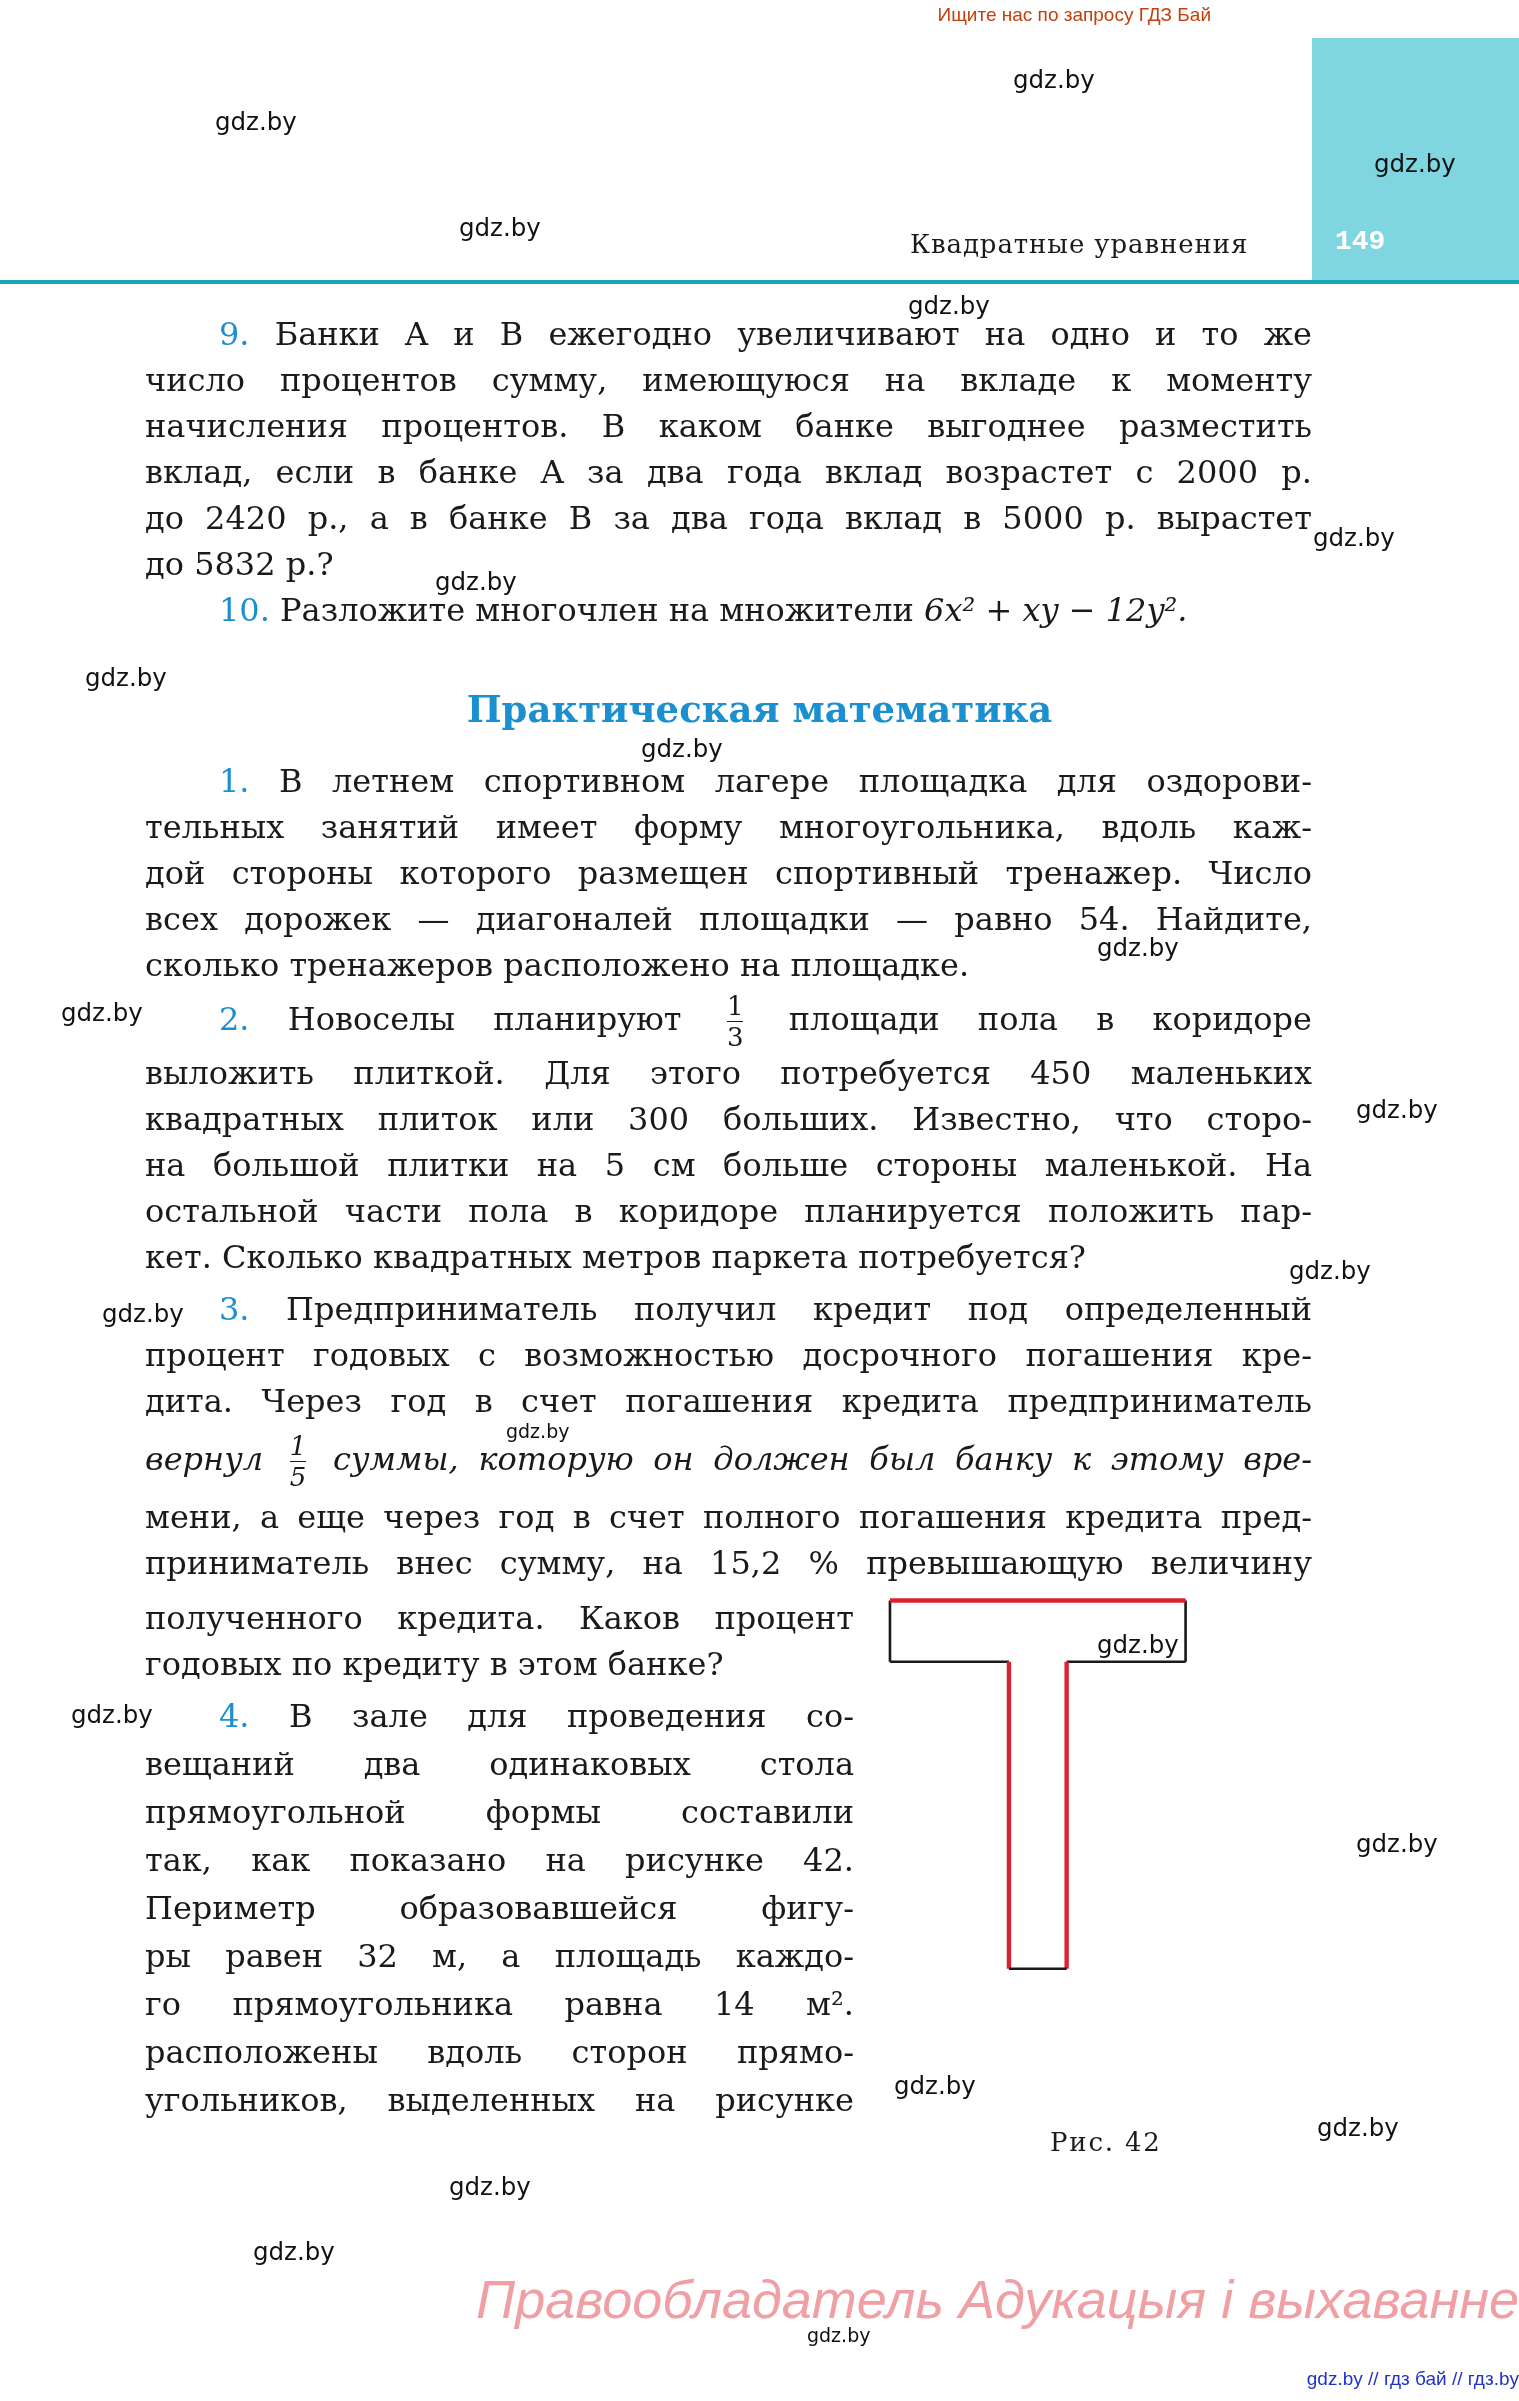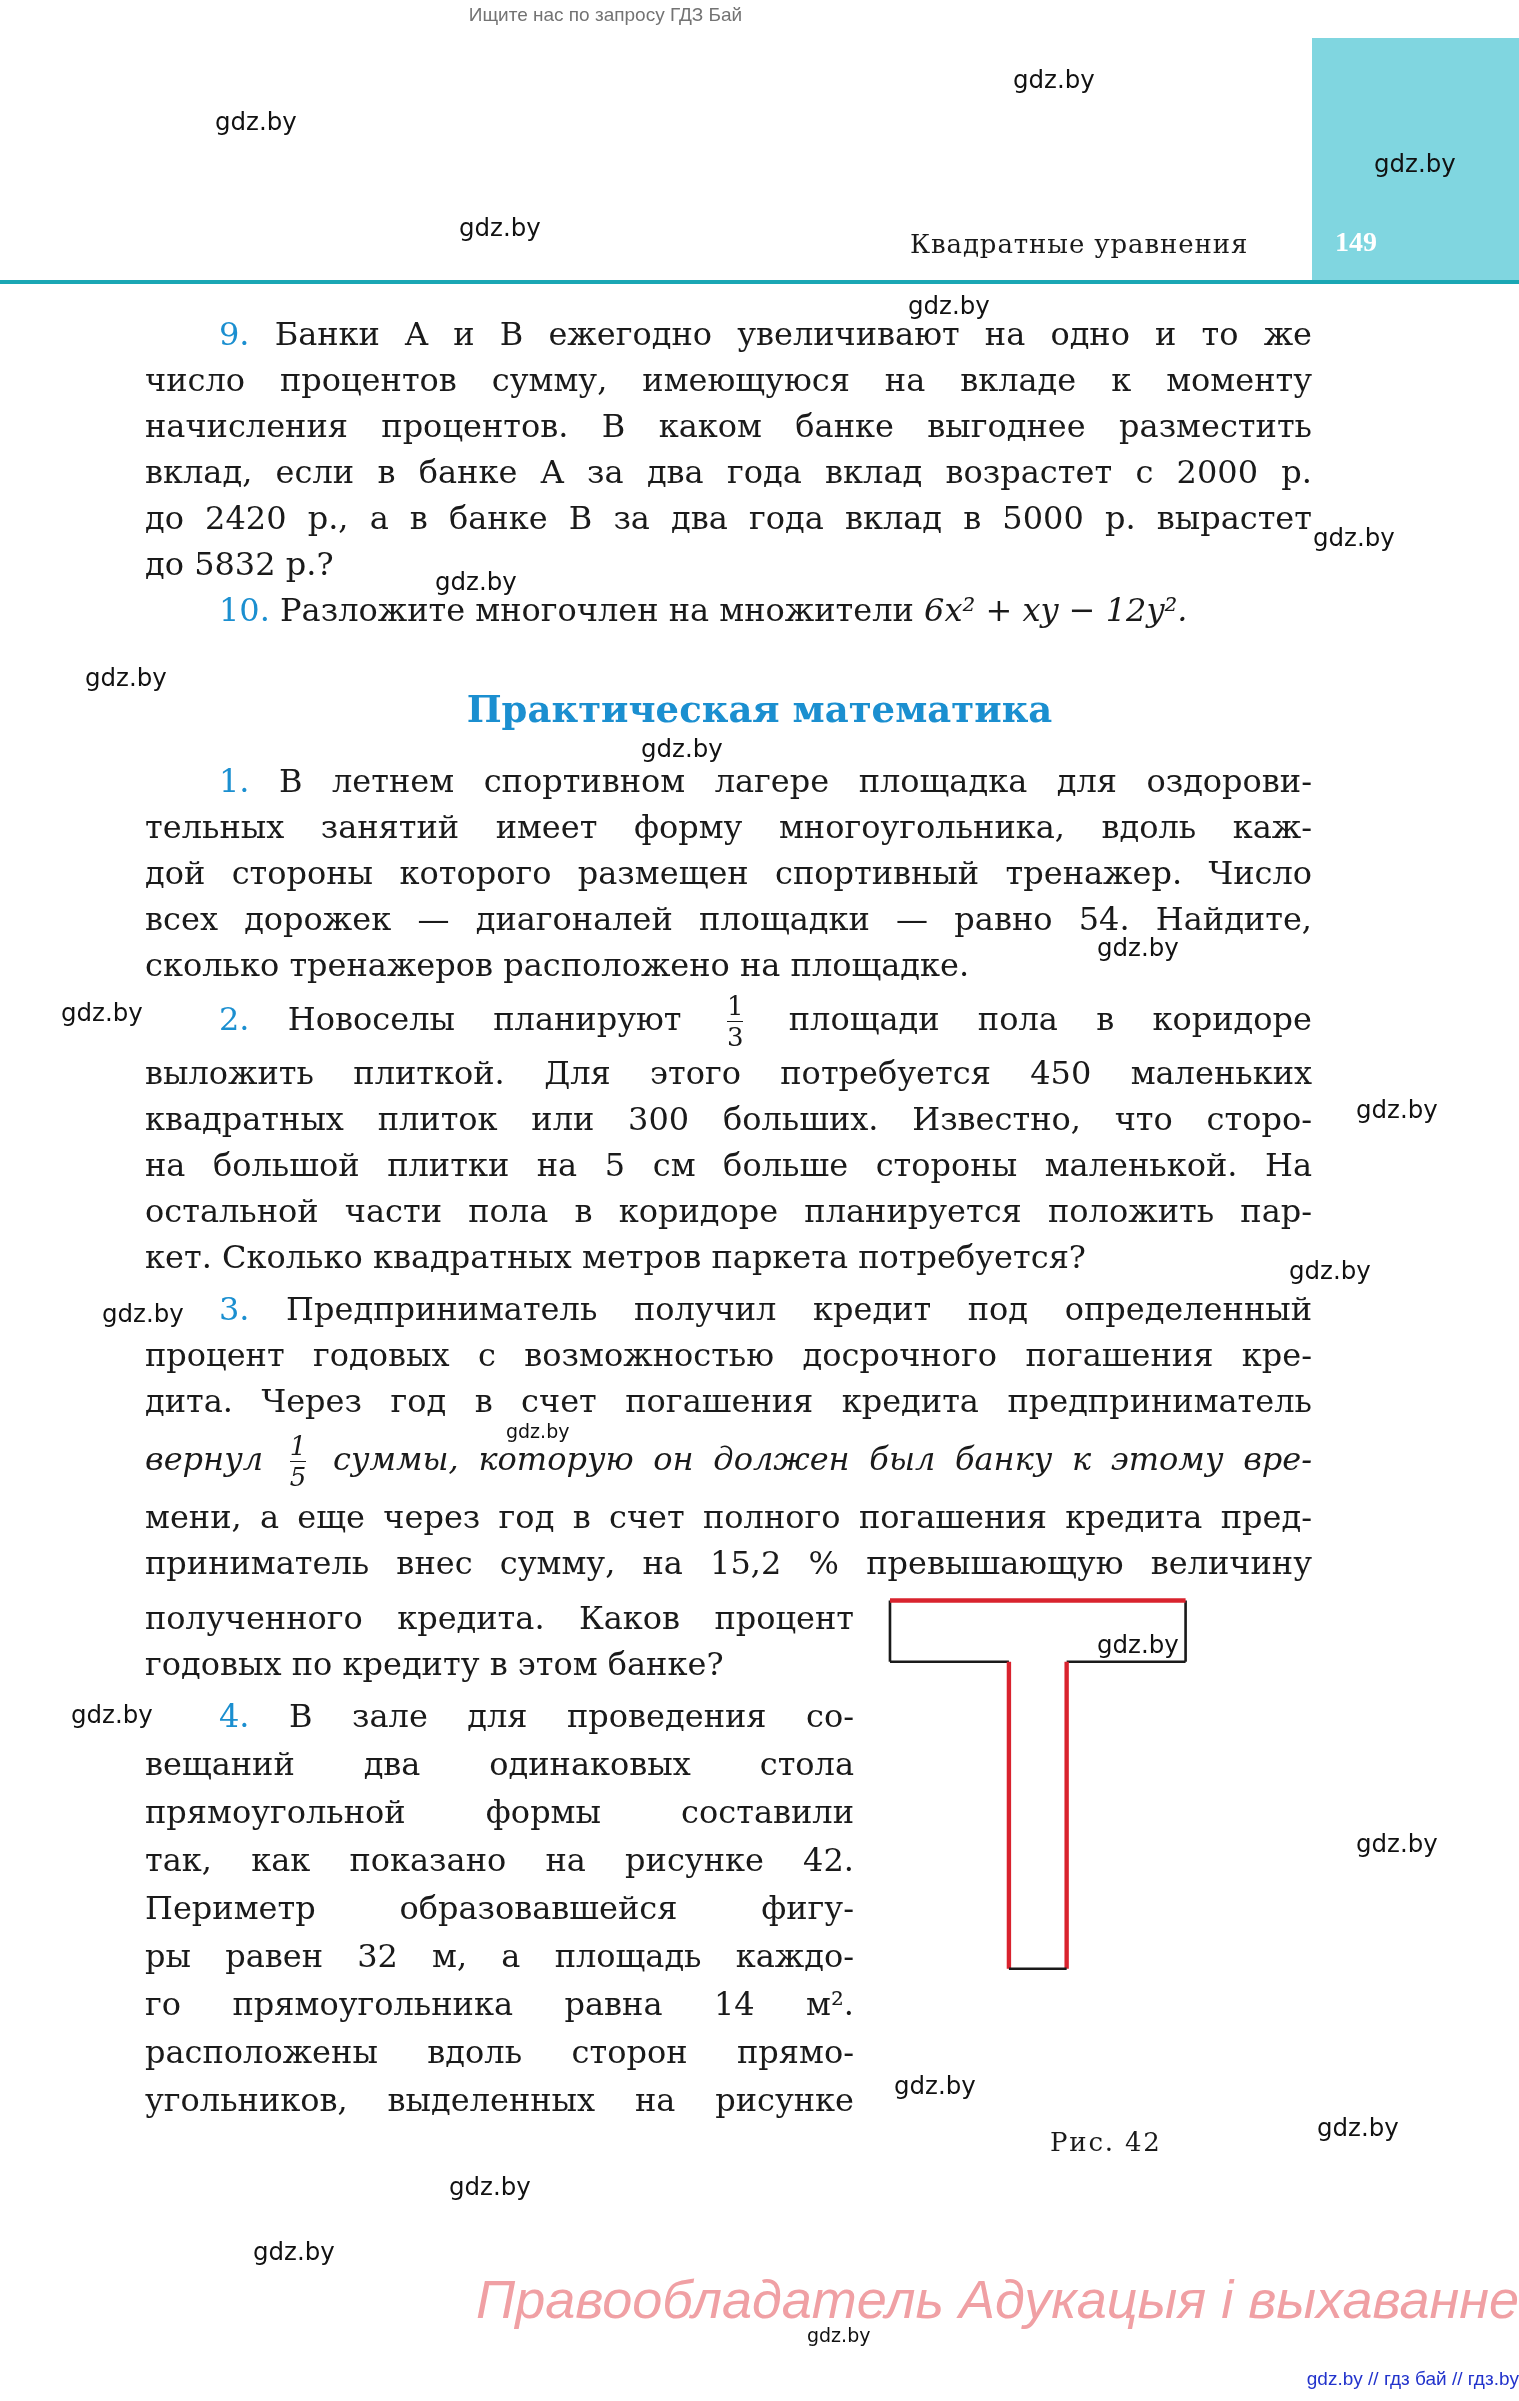--- a/index.html
+++ b/index.html
@@ -3,33 +3,33 @@
 <meta charset="utf-8">
 <style>
   html, body { margin: 0; padding: 0; }
   body {
     width: 1519px; height: 2401px; position: relative; overflow: hidden;
     background: #ffffff; color: #1a1a1a;
     font-family: "DejaVu Serif", "Liberation Serif", serif;
   }
   .abs { position: absolute; }
   .top-banner {
-    left: 0; top: 3.5px; width: 1211px; text-align: center;
-    font-family: "Liberation Sans", sans-serif; font-size: 19px; color: #737373;
+    left: 0; top: 3.5px; width: 1211px; text-align: right;
+    font-family: "Liberation Sans", sans-serif; font-size: 19px; color: #c2410c;
   }
   .wm {
     font-family: "DejaVu Sans", "Liberation Sans", sans-serif;
     font-size: 24.5px; color: #111; white-space: nowrap;
   }
   .wm-small { font-size: 19px; }
   .page-tab {
     left: 1312px; top: 38px; width: 207px; height: 243px; background: #80d6e0;
   }
   .page-number {
-    left: 1335px; top: 226px; font-family: Liberation Serif, serif;
+    left: 1335px; top: 226px; font-family: Liberation Mono, monospace;
     font-weight: bold; font-size: 28px; color: #ffffff;
   }
   .running-head {
     left: 910px; top: 229px; font-size: 26px; color: #1a1a1a; letter-spacing: 0.9px;
   }
   .rule { left: 0; top: 280px; width: 1519px; height: 4.4px; background: #1aa7b4; }
   .para {
     left: 145px; width: 1167px; font-size: 32px; line-height: 46px;
     text-align: justify; text-align-last: left;
   }

